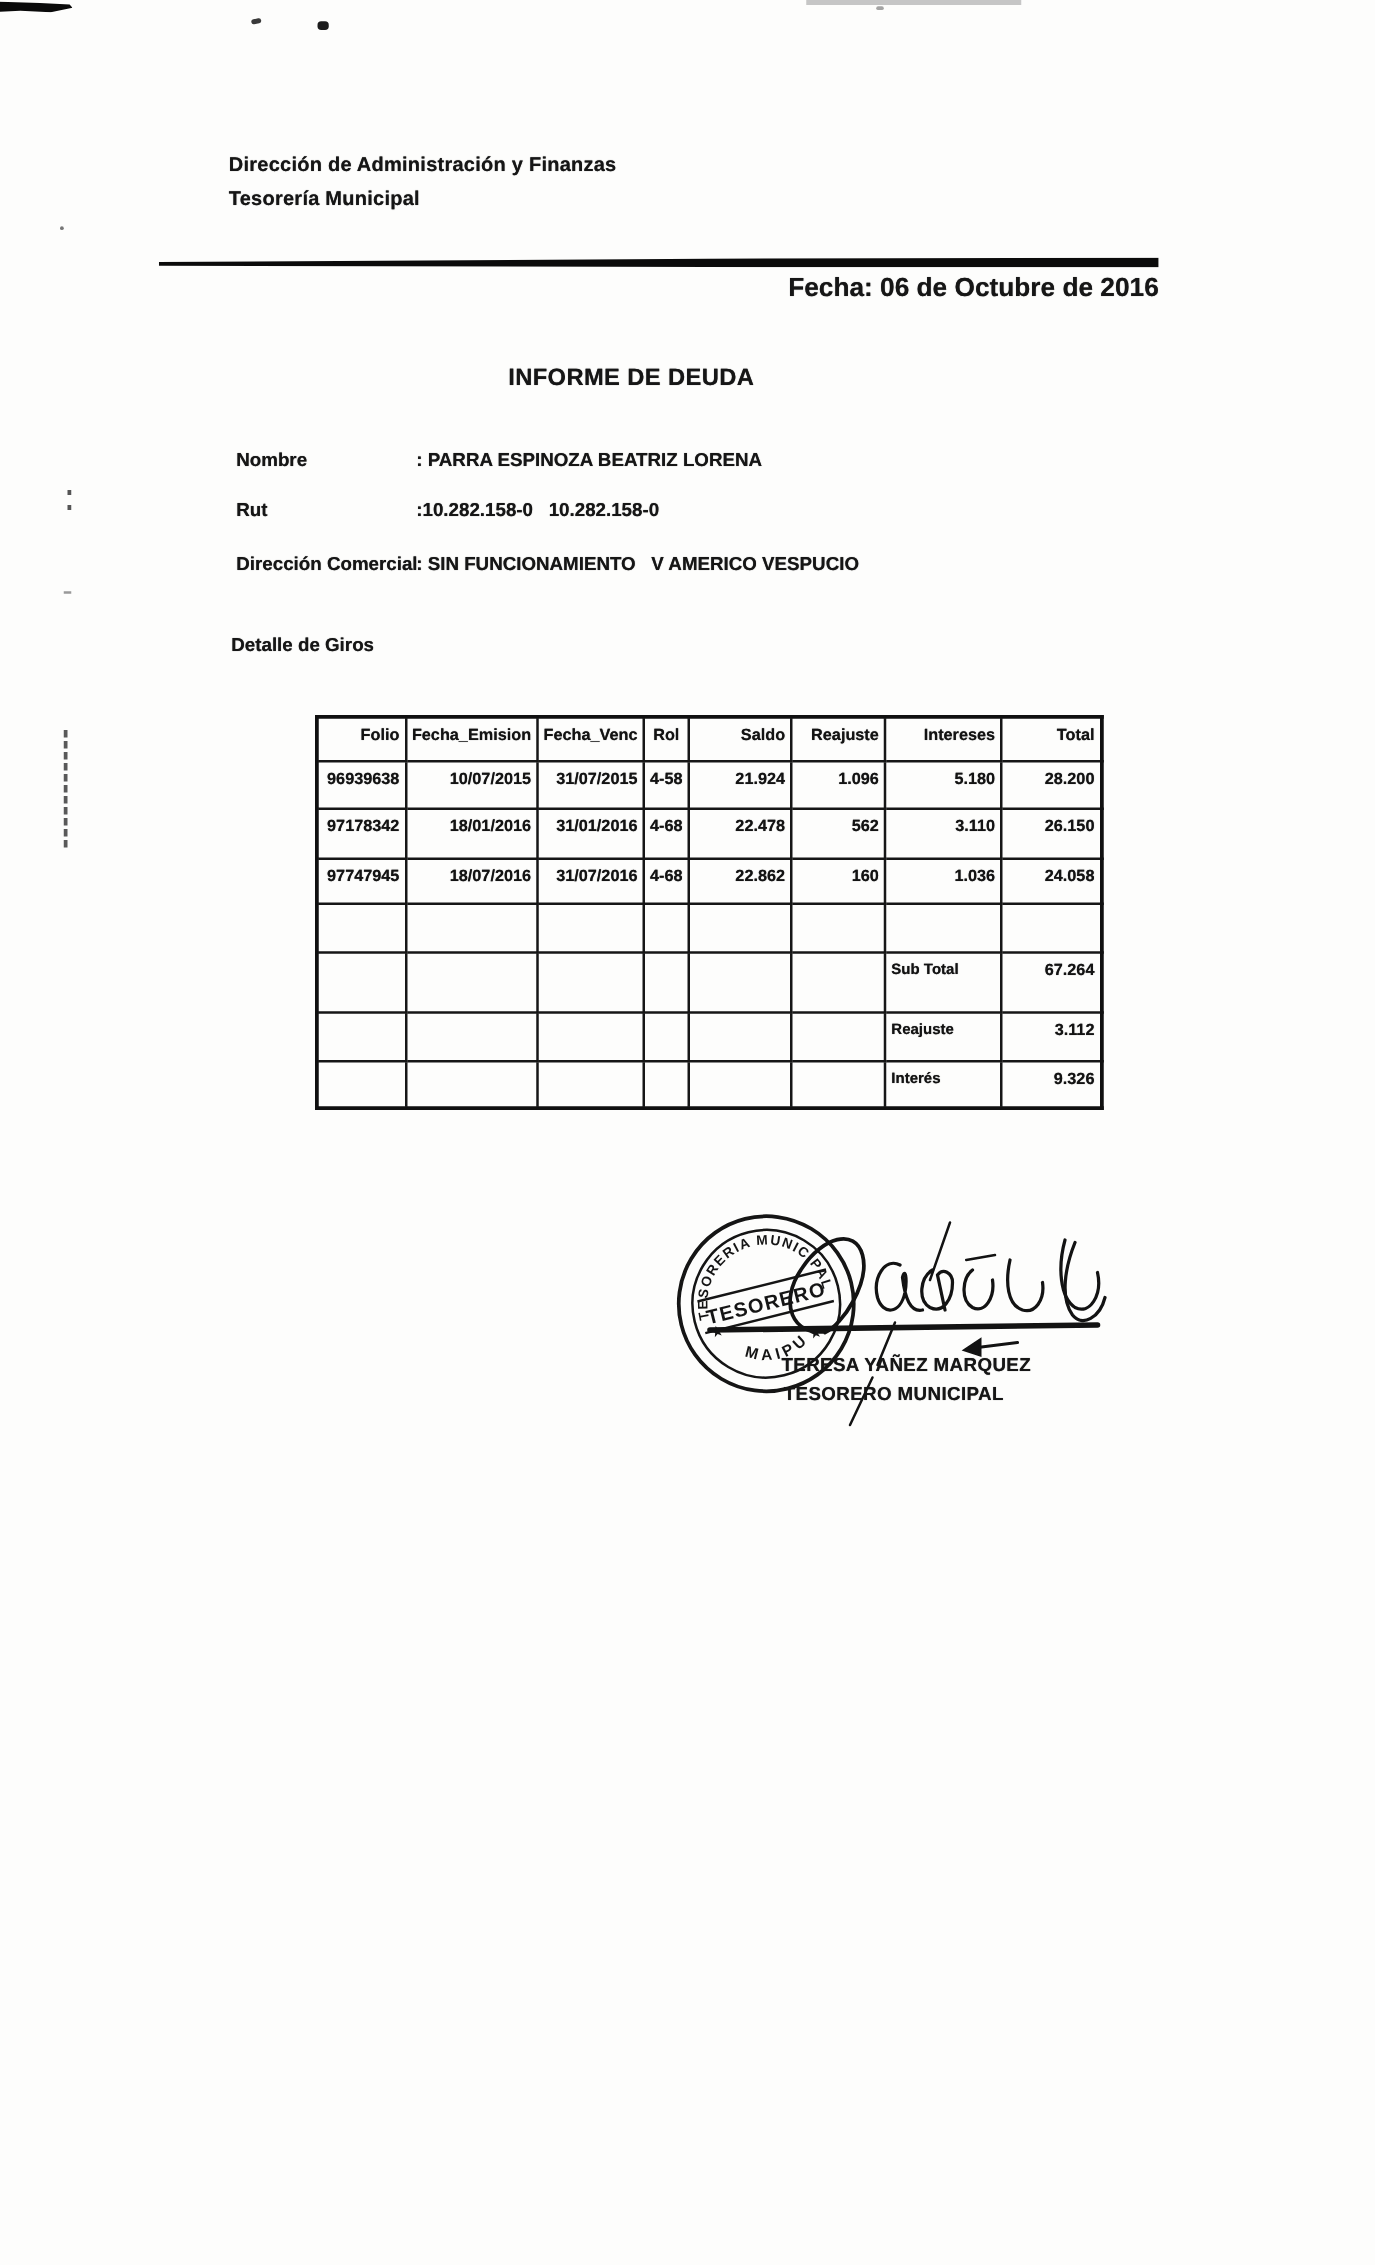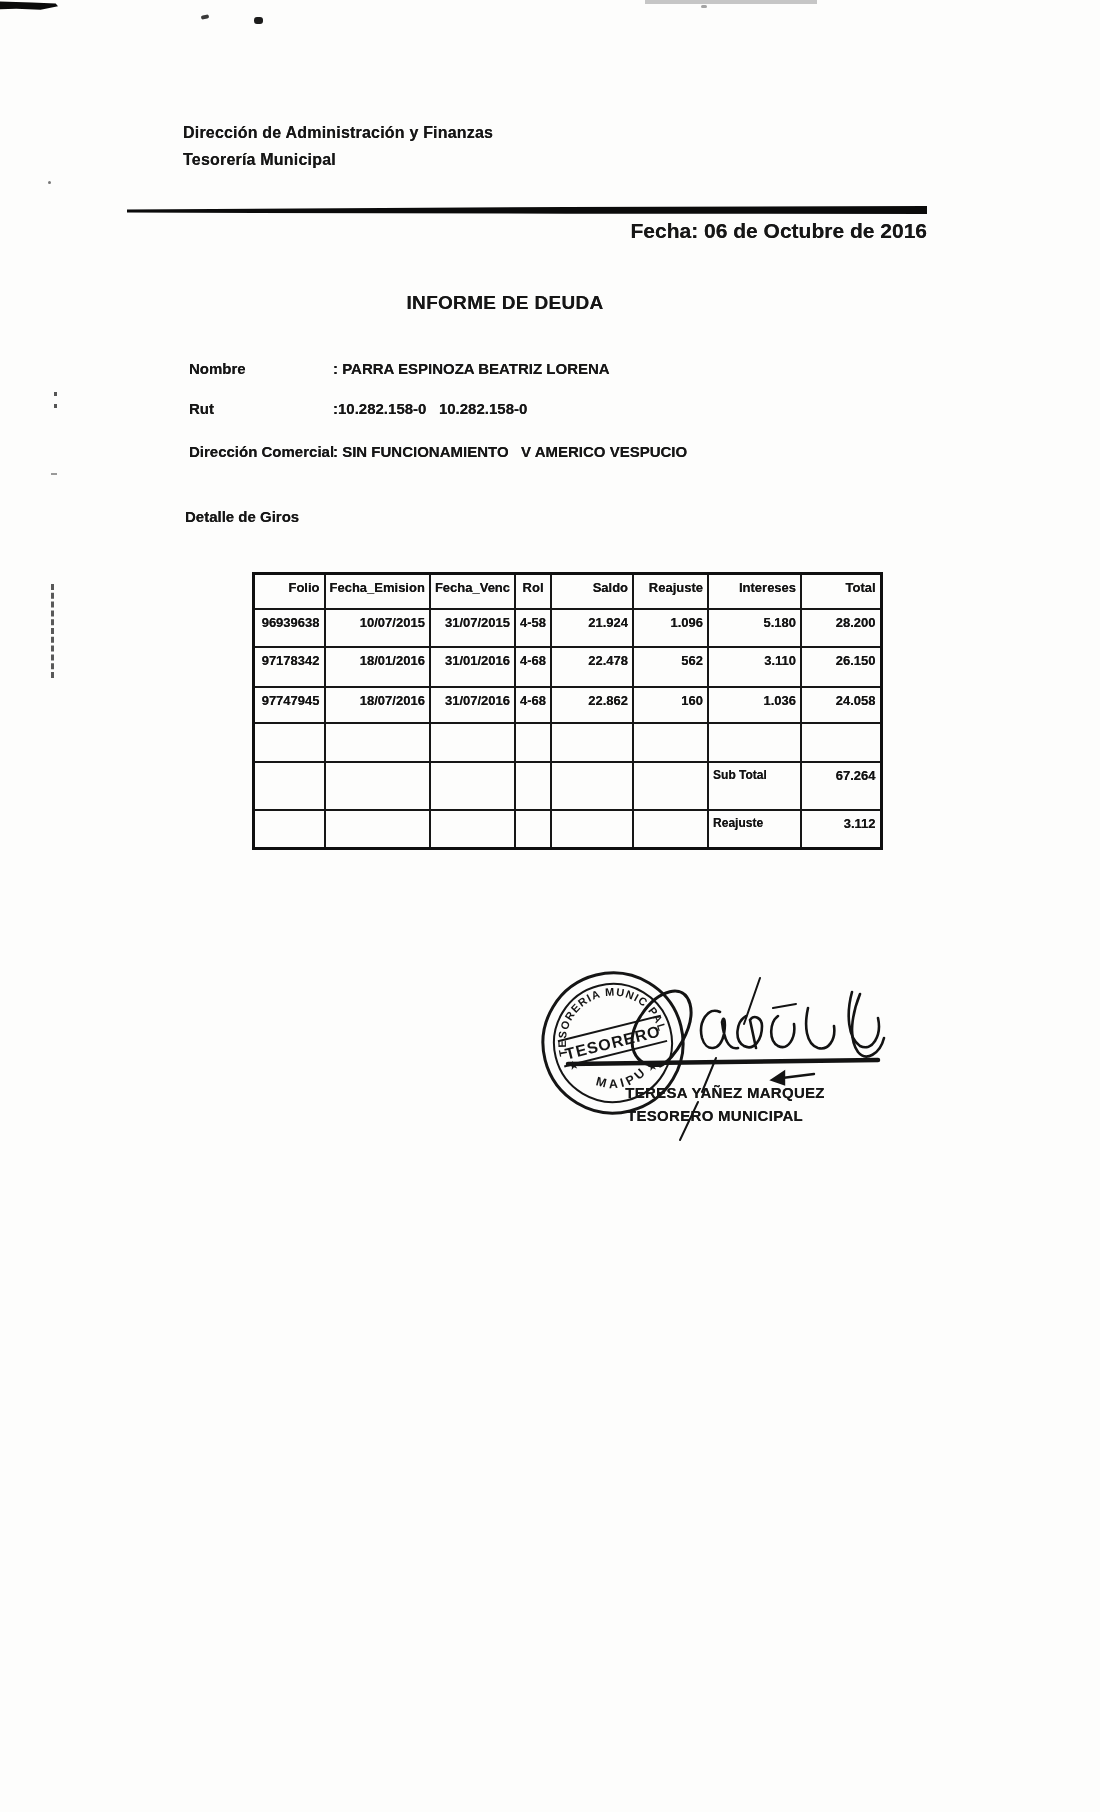--- a/index.html
+++ b/index.html
@@ -153,20 +153,30 @@
     <tr class="h6">
       <td></td>
           <td></td>
           <td></td>
           <td></td>
       <td></td>
           <td></td>
       <td class="al sum-label">Reajuste</td>
       <td class="ar">3.112</td>
     </tr>
+    <tr class="h7">
+      <td></td>
+          <td></td>
+          <td></td>
+          <td></td>
+      <td></td>
+          <td></td>
+      <td class="al sum-label">Interés</td>
+      <td class="ar">9.326</td>
+    </tr>
   </tbody>
     </table>
 </div>
 
 <svg class="abs stamp" width="174" height="178" viewBox="0 0 174 178">
   <g transform="rotate(-14 87 88)" stroke="#151515" fill="none">
     <circle cx="87" cy="88" r="70" stroke-width="3"></circle>
     <circle cx="87" cy="88" r="59" stroke-width="2"></circle>
     <path id="arcTop" d="M 40.3 92.9 A 47 47 0 1 1 133.7 92.9" stroke="none"></path>
     <path id="arcBottom" d="M 49.7 113.2 A 45 45 0 0 0 124.3 113.2" stroke="none"></path>

